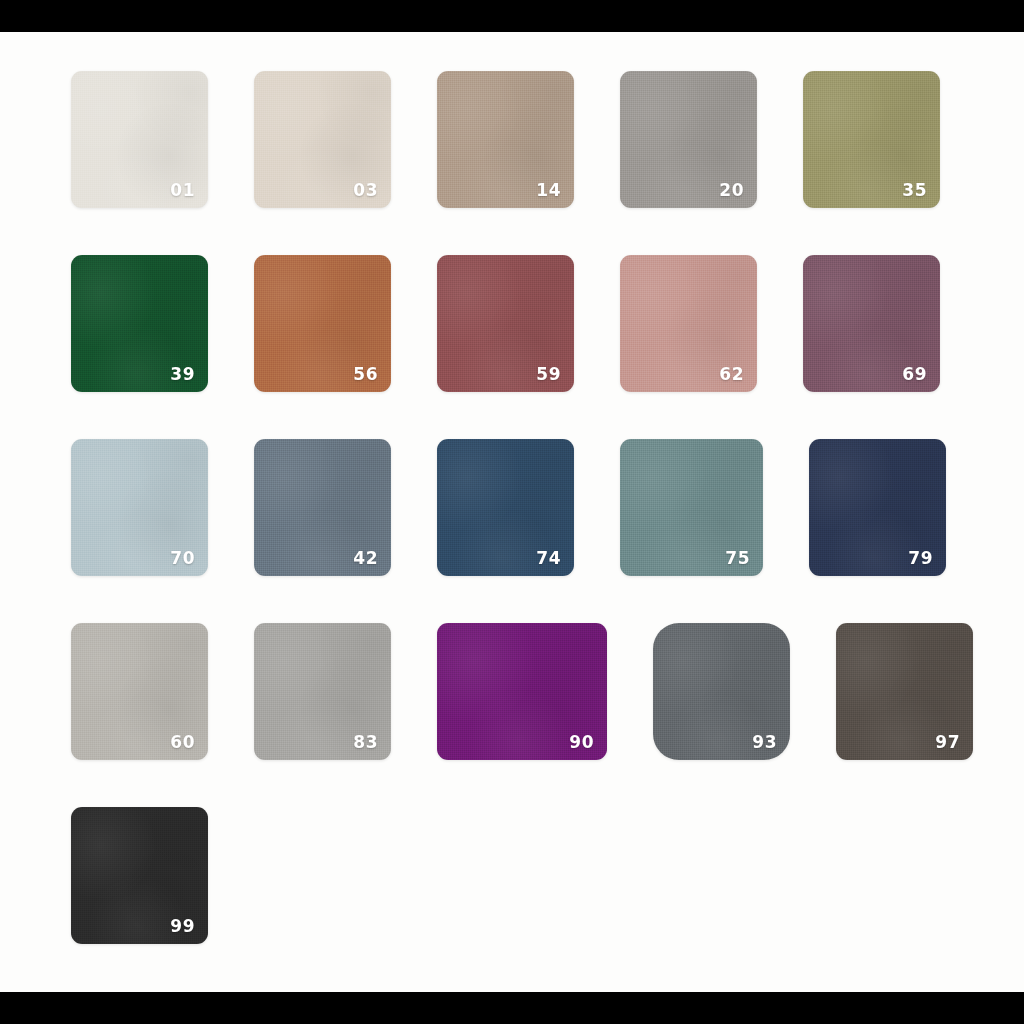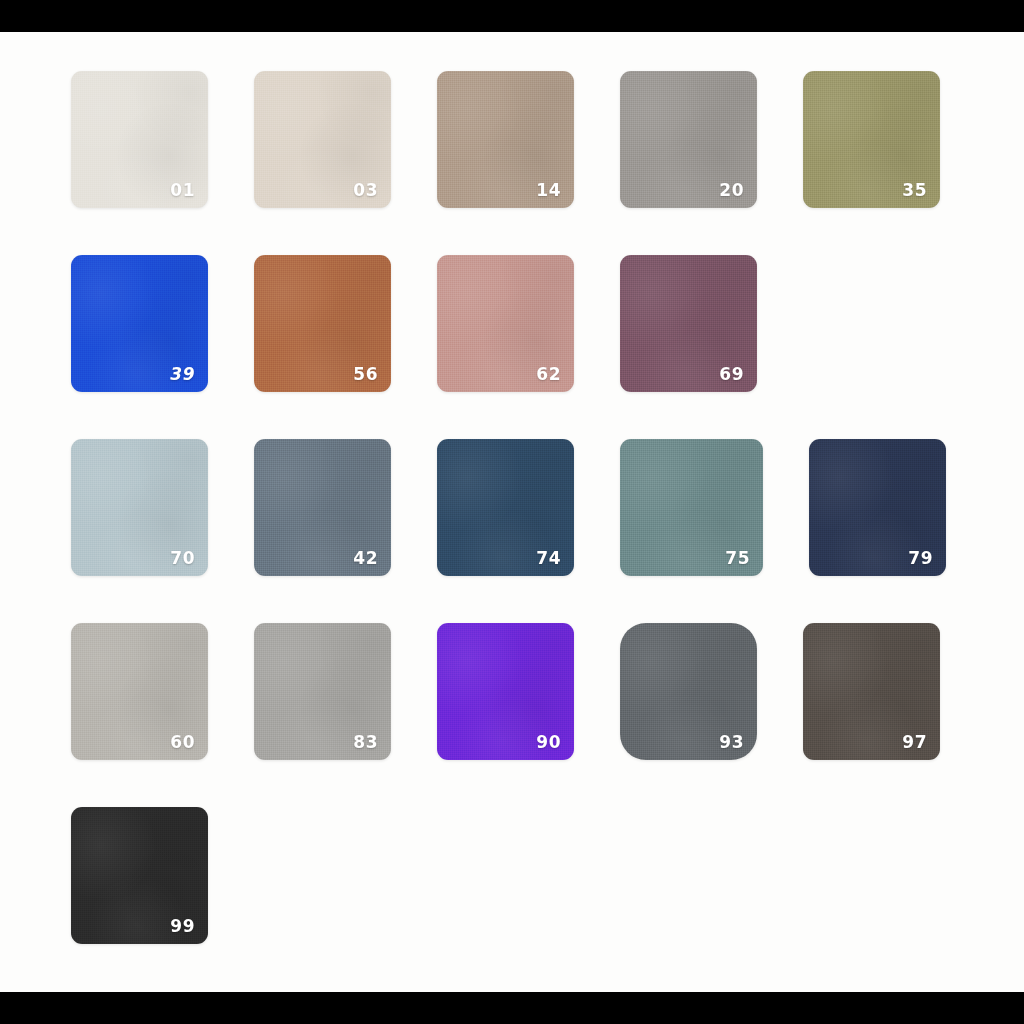--- a/index.html
+++ b/index.html
@@ -148,30 +148,35 @@
             <div class="mottle"></div>
             <span class="swatch-number">20</span>
           </div>
           <div class="swatch" style="background-color: rgb(154, 150, 104);">
             <div class="weave"></div>
             <div class="mottle"></div>
             <span class="swatch-number">35</span>
           </div>
         </div>
         <div class="swatch-row">
-          <div class="swatch" style="background-color: #1d4ed8; font-style: italic;">
+          <div class="swatch" style="background-color: #14532d;">
             <div class="weave"></div>
             <div class="mottle"></div>
             <span class="swatch-number">39</span>
           </div>
           <div class="swatch" style="background-color: rgb(176, 106, 69);">
             <div class="weave"></div>
             <div class="mottle"></div>
             <span class="swatch-number">56</span>
           </div>
+          <div class="swatch" style="background-color: rgb(143, 80, 83);">
+            <div class="weave"></div>
+            <div class="mottle"></div>
+            <span class="swatch-number">59</span>
+          </div>
           <div class="swatch" style="background-color: rgb(198, 151, 144);">
             <div class="weave"></div>
             <div class="mottle"></div>
             <span class="swatch-number">62</span>
           </div>
           <div class="swatch" style="background-color: rgb(123, 85, 102);">
             <div class="weave"></div>
             <div class="mottle"></div>
             <span class="swatch-number">69</span>
           </div>
@@ -207,21 +212,21 @@
           <div class="swatch" style="background-color: rgb(183, 180, 174);">
             <div class="weave"></div>
             <div class="mottle"></div>
             <span class="swatch-number">60</span>
           </div>
           <div class="swatch" style="background-color: rgb(166, 165, 162);">
             <div class="weave"></div>
             <div class="mottle"></div>
             <span class="swatch-number">83</span>
           </div>
-          <div class="swatch" style="background-color: #6d28d9;">
+          <div class="swatch" style="background-color: #701a75; padding-left: 33px;">
             <div class="weave"></div>
             <div class="mottle"></div>
             <span class="swatch-number">90</span>
           </div>
           <div class="swatch" style="background-color: rgb(98, 103, 107); border-radius: 26px;">
             <div class="weave"></div>
             <div class="mottle"></div>
             <span class="swatch-number">93</span>
           </div>
           <div class="swatch" style="background-color: rgb(86, 79, 73);">

